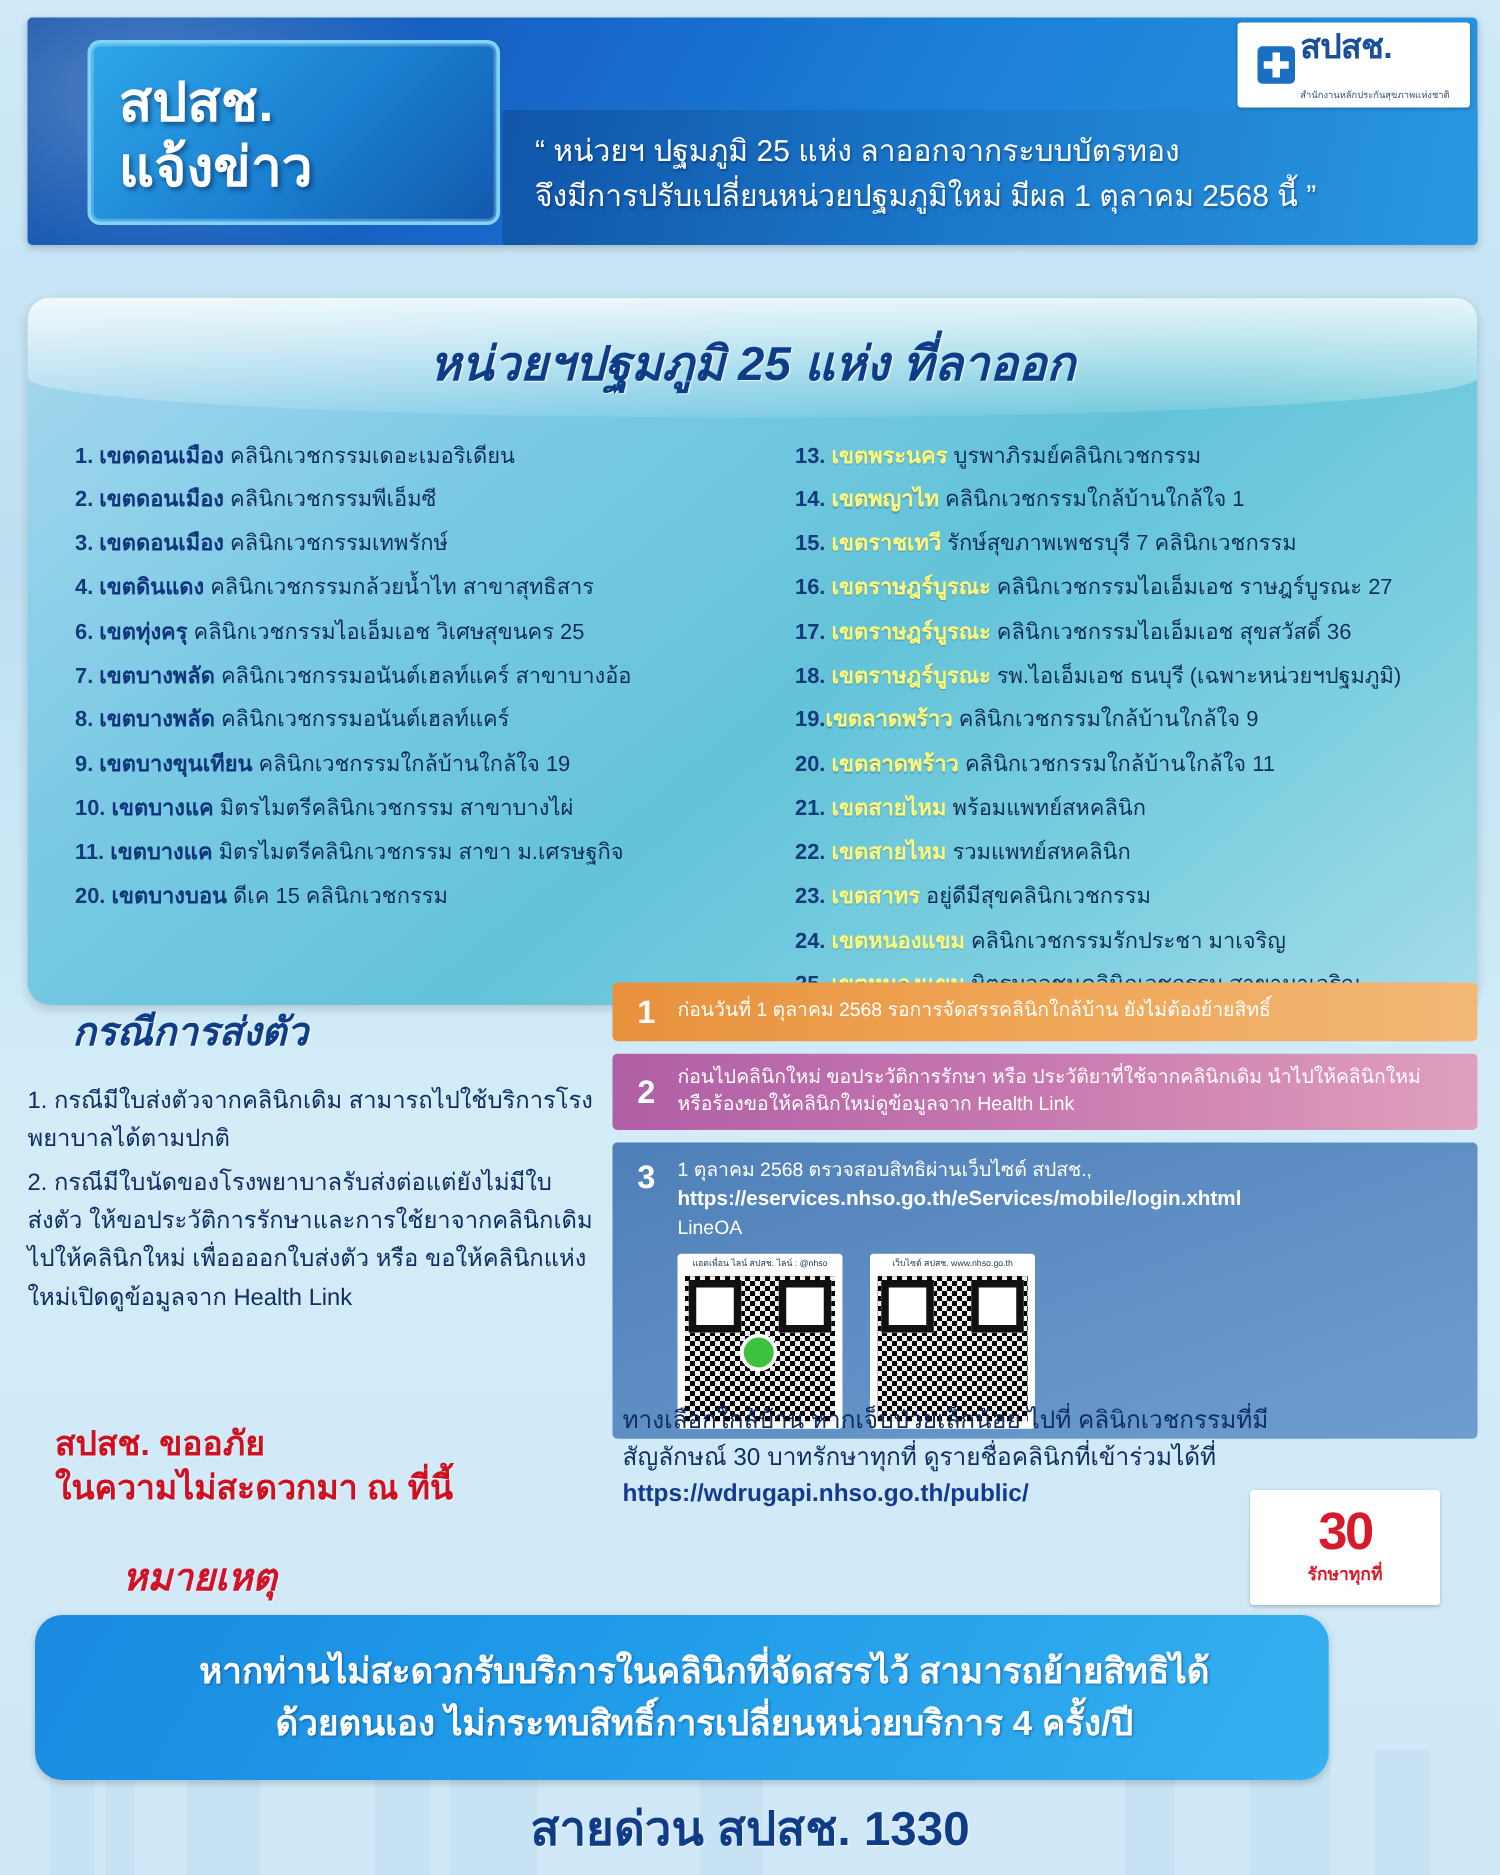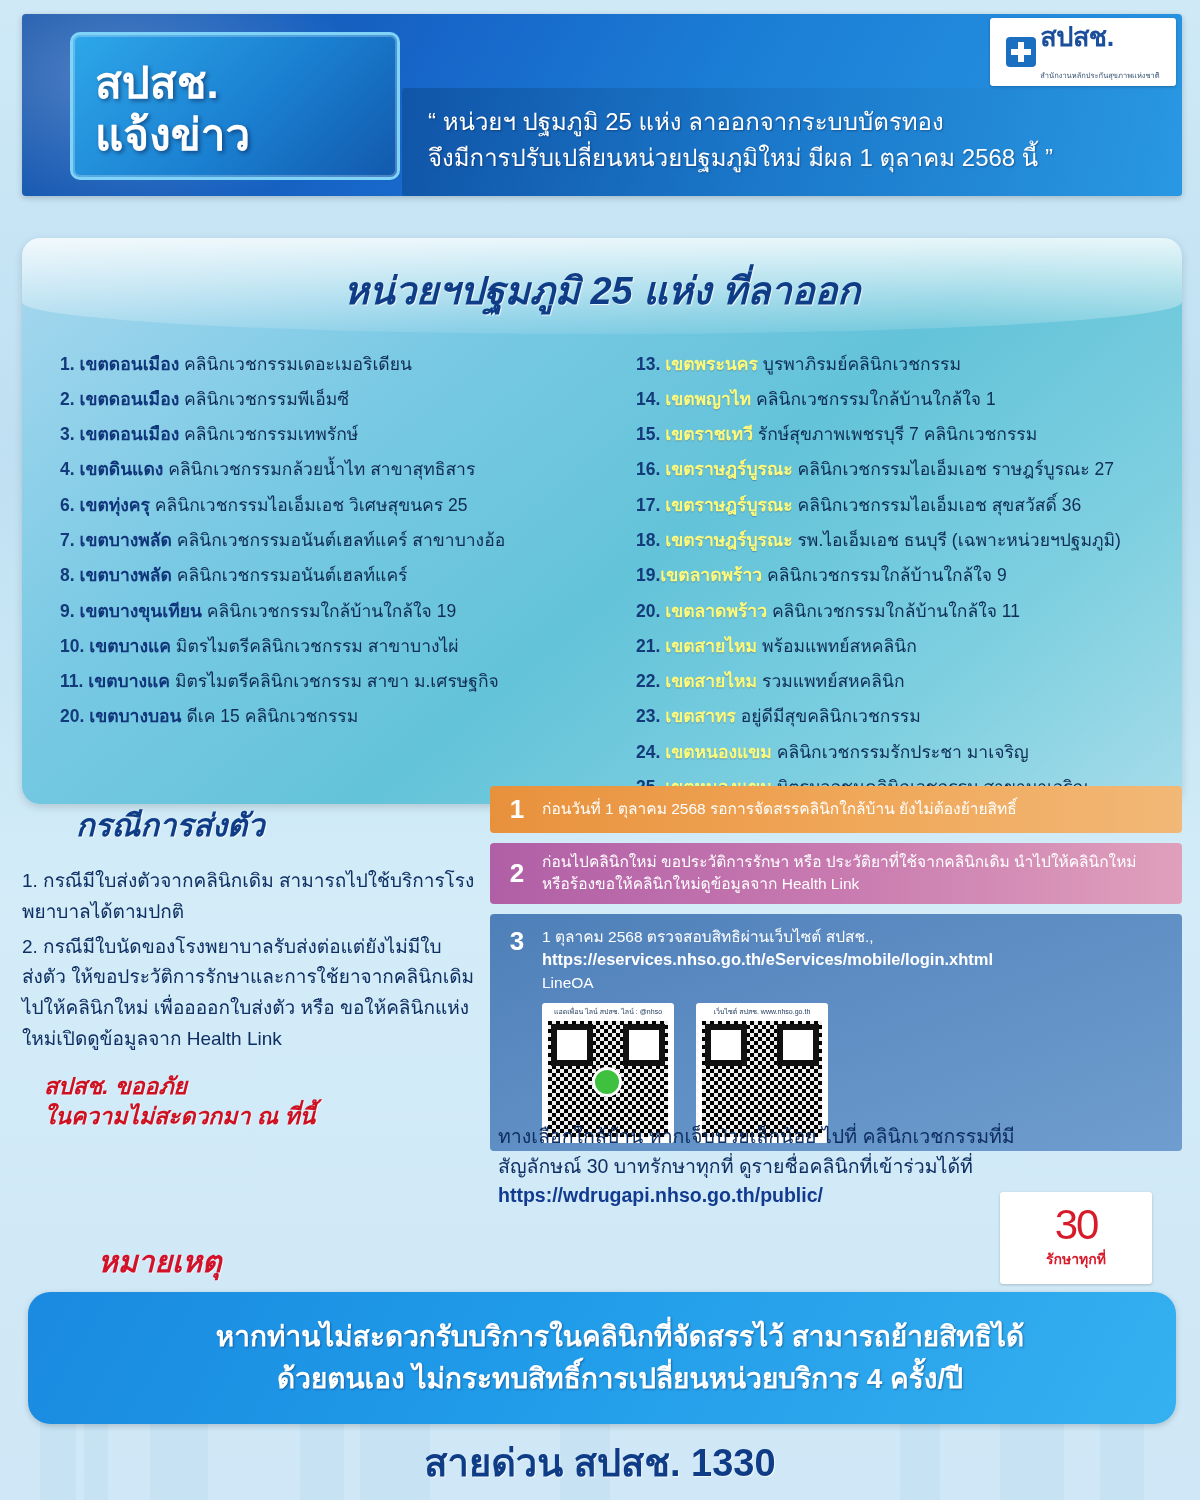--- a/index.html
+++ b/index.html
@@ -101,34 +101,33 @@
   .row { font-size: 17.5px; line-height: 1.16; padding: 7.5px 0; white-space: nowrap; }
   .idx { color: #133a7a; font-weight: bold; }
   .zone { font-weight: bold; }
   .zone.blue { color: #11357a; }
   .zone.yellow { color: #fffb7a; text-shadow: 0 1px 1px rgba(0,0,60,.25); }
   .name { color: #102c55; }
   .col.right .name { color: #0f2d57; }
 
   
   .case-head {
-    position: absolute; left: 76px; top: 800px;
+    position: absolute; left: 58px; top: 800px;
     font-size: 31px; font-weight: bold; font-style: italic; color: #0f3c86;
     text-shadow: 1px 1px 1px rgba(255,255,255,.7);
   }
   .case-body {
     position: absolute; left: 22px; top: 866px; width: 456px;
     font-size: 19px; line-height: 1.62; color: #0f2f63;
   }
   .case-body p { margin-bottom: 4px; }
   .apology {
-    position: absolute; left: 44px; top: 1072px; width: 430px;
-    font-size: 23px; font-weight: bold; line-height: 1.3; color: #cf1020;
+    position: absolute; left: 44px; top: 1138px; width: 430px;
+    font-size: 27px; font-weight: bold; line-height: 1.3; color: #cf1020;
     text-shadow: 1px 1px 1px rgba(255,255,255,.6);
-    font-style: italic;
   }
   .note-head {
     position: absolute; left: 98px; top: 1238px;
     font-size: 30px; font-weight: bold; font-style: italic; color: #d3122a;
     text-shadow: 1px 1px 1px rgba(255,255,255,.6);
   }
 
   
   .steps { position: absolute; left: 490px; top: 786px; width: 692px; }
   .step {
@@ -175,26 +174,26 @@
     position: absolute; left: 498px; top: 1122px; width: 690px;
     font-size: 19.5px; line-height: 1.52; color: #0f2f63;
   }
   .below-steps .link { color: #123a8f; font-weight: bold; }
   .badge30 {
     position: absolute; right: 48px; top: 1192px; width: 152px; height: 92px;
     background: #ffffff; border-radius: 3px; display: flex;
     flex-direction: column; align-items: center; justify-content: center;
     box-shadow: 0 1px 3px rgba(0,0,0,.2);
   }
-  .badge30 .b30 { font-size: 42px; font-weight: normal; color: #d81b2a; line-height: .9; letter-spacing: -2px; }
+  .badge30 .b30 { font-size: 42px; font-weight: bold; color: #d81b2a; line-height: .9; letter-spacing: -2px; }
   .badge30 .bsub { font-size: 14px; color: #d81b2a; font-weight: bold; margin-top: 4px; }
 
   
   .footer-banner {
-    position: absolute; left: 28px; top: 1292px; width: 1148px; height: 132px;
+    position: absolute; left: 28px; top: 1292px; width: 1035px; height: 132px;
     background: linear-gradient(120deg,#1a8ae0 0%, #1f9ae8 40%, #35b0f0 100%);
     border-radius: 22px; box-shadow: 0 2px 6px rgba(0,0,0,.18);
     display: flex; flex-direction: column; align-items: center; justify-content: center; padding-left: 36px;
   }
   .footer-banner div {
     color: #ffffff; font-size: 28px; font-weight: bold; line-height: 1.5;
     text-shadow: 1px 1px 2px rgba(0,0,50,.35); white-space: nowrap;
   }
   .hotline {
     position: absolute; left: 0; right: 0; top: 1432px; text-align: center;

